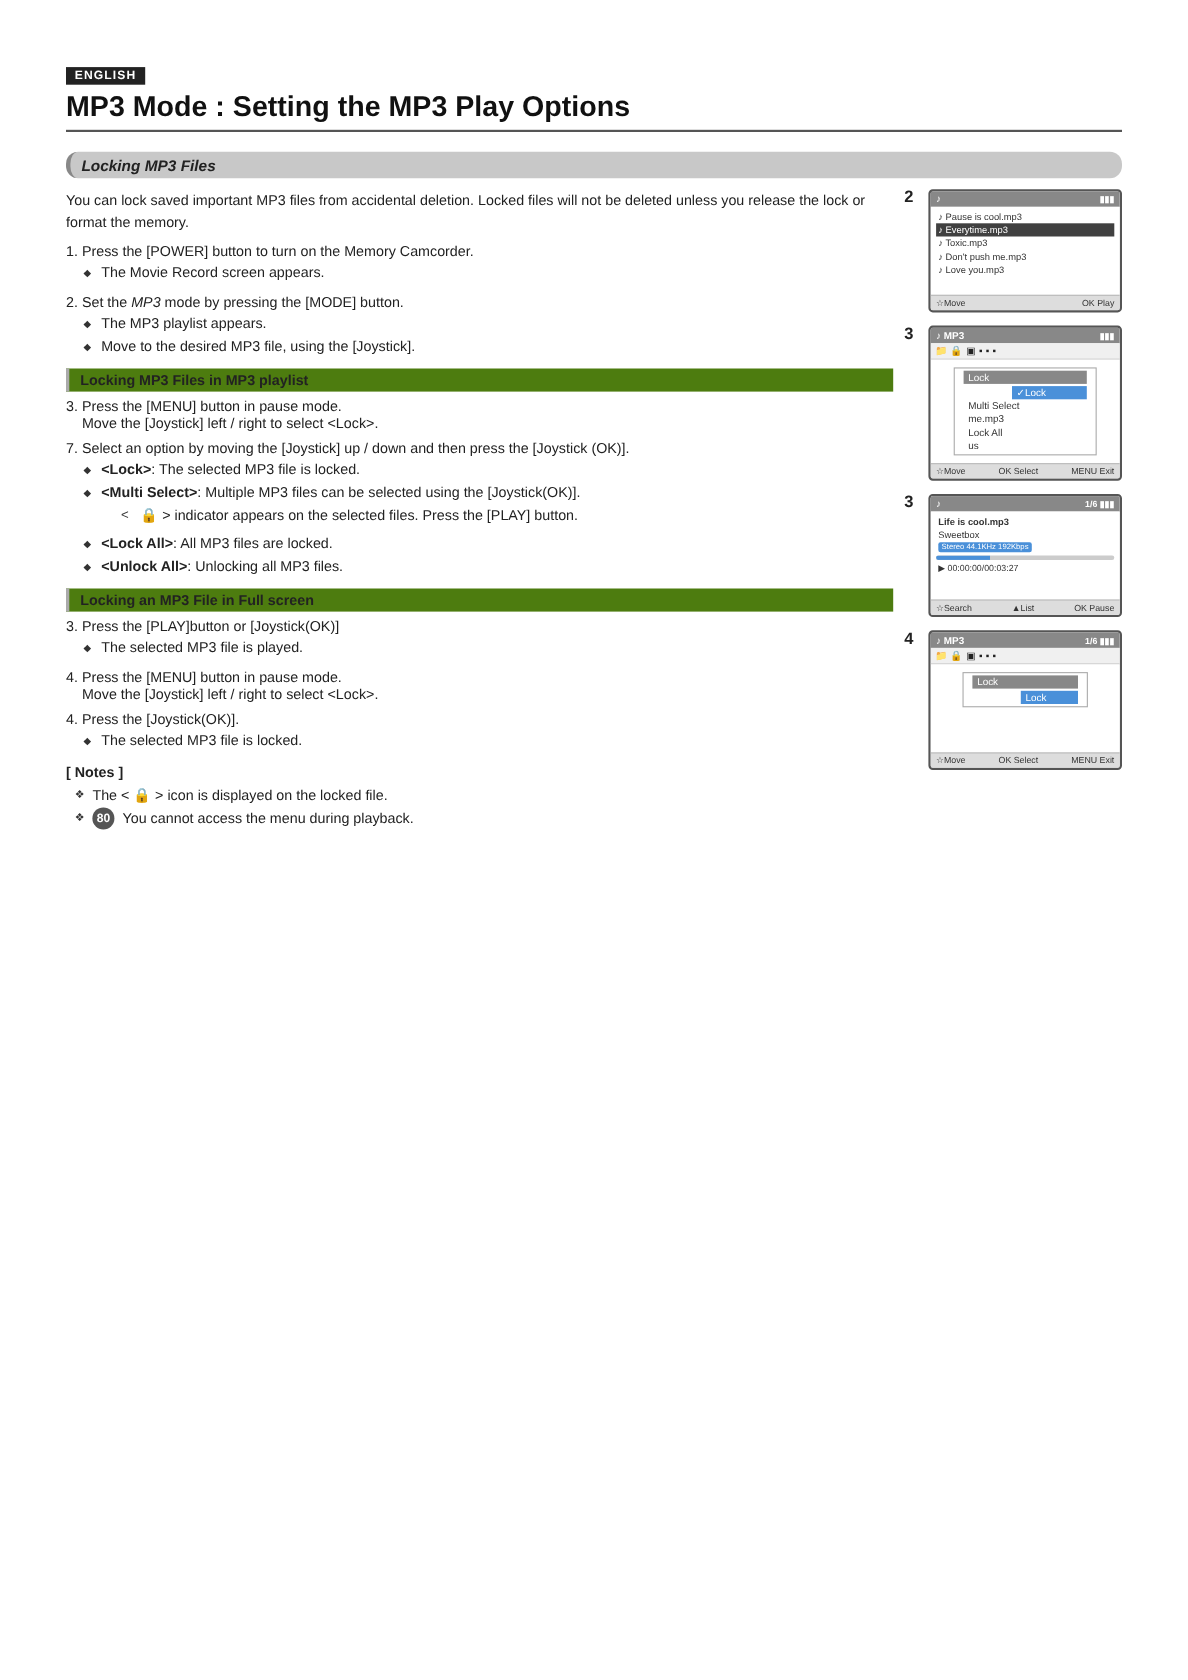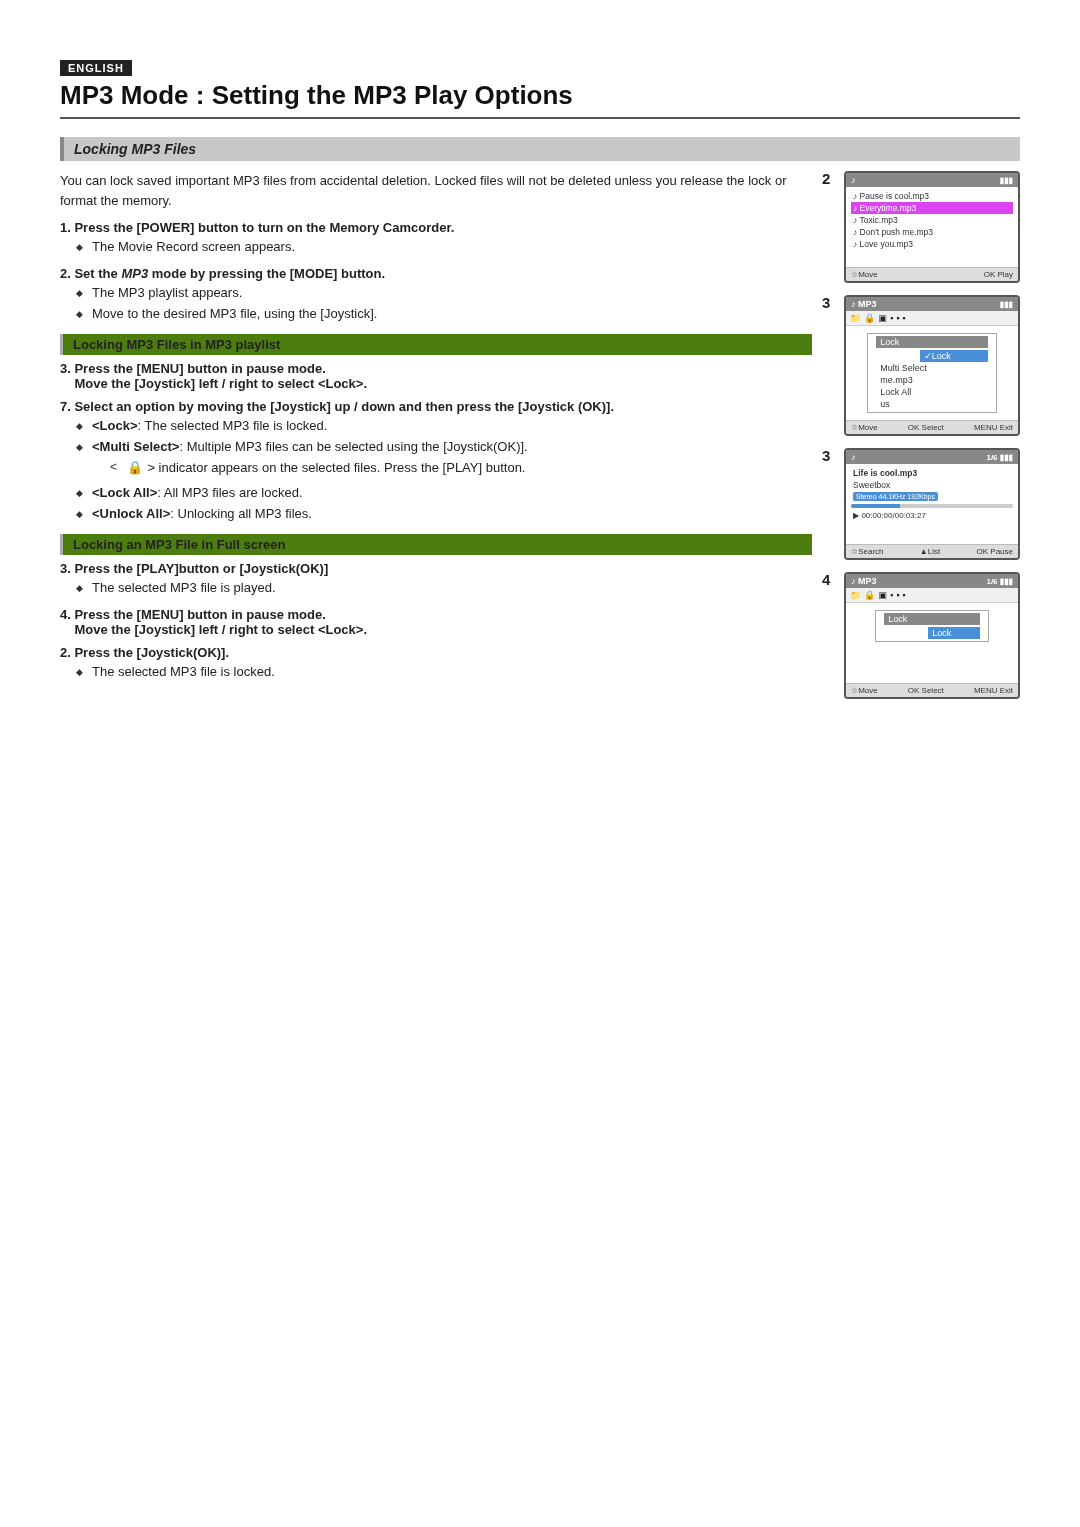--- a/index.html
+++ b/index.html
@@ -34,20 +34,21 @@
     }
 
     .section-header {
       background: #c8c8c8;
       font-size: 14px;
       font-weight: bold;
       font-style: italic;
       padding: 4px 10px;
       margin-bottom: 10px;
       border-left: 4px solid #888;
+      border-radius: 11px;
     }
 
     .body-text {
       font-size: 13px;
       color: #222;
       margin-bottom: 10px;
       line-height: 1.5;
     }
 
     .main-layout {
@@ -72,21 +73,21 @@
     }
 
     .step-number-text {
       font-size: 13px;
       font-weight: bold;
       color: #222;
       margin-bottom: 2px;
     }
 
     .step-number-text span {
-      font-weight: bold;
+      font-weight: normal;
     }
 
     .bullet-list {
       margin-left: 20px;
       margin-bottom: 6px;
     }
 
     .bullet-list li {
       list-style: none;
       padding-left: 12px;
@@ -234,21 +235,21 @@
     .screen-list-item {
       padding: 1px 2px;
       font-size: 8.5px;
       color: #333;
       display: flex;
       align-items: center;
       gap: 3px;
     }
 
     .screen-list-item.selected {
-      background: #d946ef;
+      background: #404040;
       color: #fff;
     }
 
     .screen-footer {
       background: #ddd;
       display: flex;
       justify-content: space-between;
       padding: 2px 5px;
       font-size: 8px;
       border-top: 1px solid #bbb;
@@ -398,27 +399,37 @@
 
     <div class="step">
       <p class="step-number-text">
         <span class="bold">4. Press the [MENU] button in pause mode.<br>
         &nbsp;&nbsp;&nbsp;&nbsp;Move the [Joystick] left / right to select &lt;Lock&gt;.</span>
       </p>
     </div>
 
     <div class="step">
       <p class="step-number-text">
-        <span class="bold">2. Press the [Joystick(OK)].</span>
+        <span class="bold">4. Press the [Joystick(OK)].</span>
       </p>
       <ul class="bullet-list">
         <li>The selected MP3 file is locked.</li>
       </ul>
     </div>
 
+    <div class="notes-section">
+      <p class="notes-title">[ Notes ]</p>
+      <ul class="notes-list">
+        <li>The &lt; 🔒 &gt; icon is displayed on the locked file.</li>
+        <li>
+          <span class="page-num-badge">80</span>
+          You cannot access the menu during playback.
+        </li>
+      </ul>
+    </div>
   </div>
 
   <div class="screens-col">
 
     <div class="screen-wrapper">
       <span class="screen-number">2</span>
       <div class="device-screen">
         <div class="screen-header">
           <span>♪</span>
           <span class="icons">▮▮▮</span>

